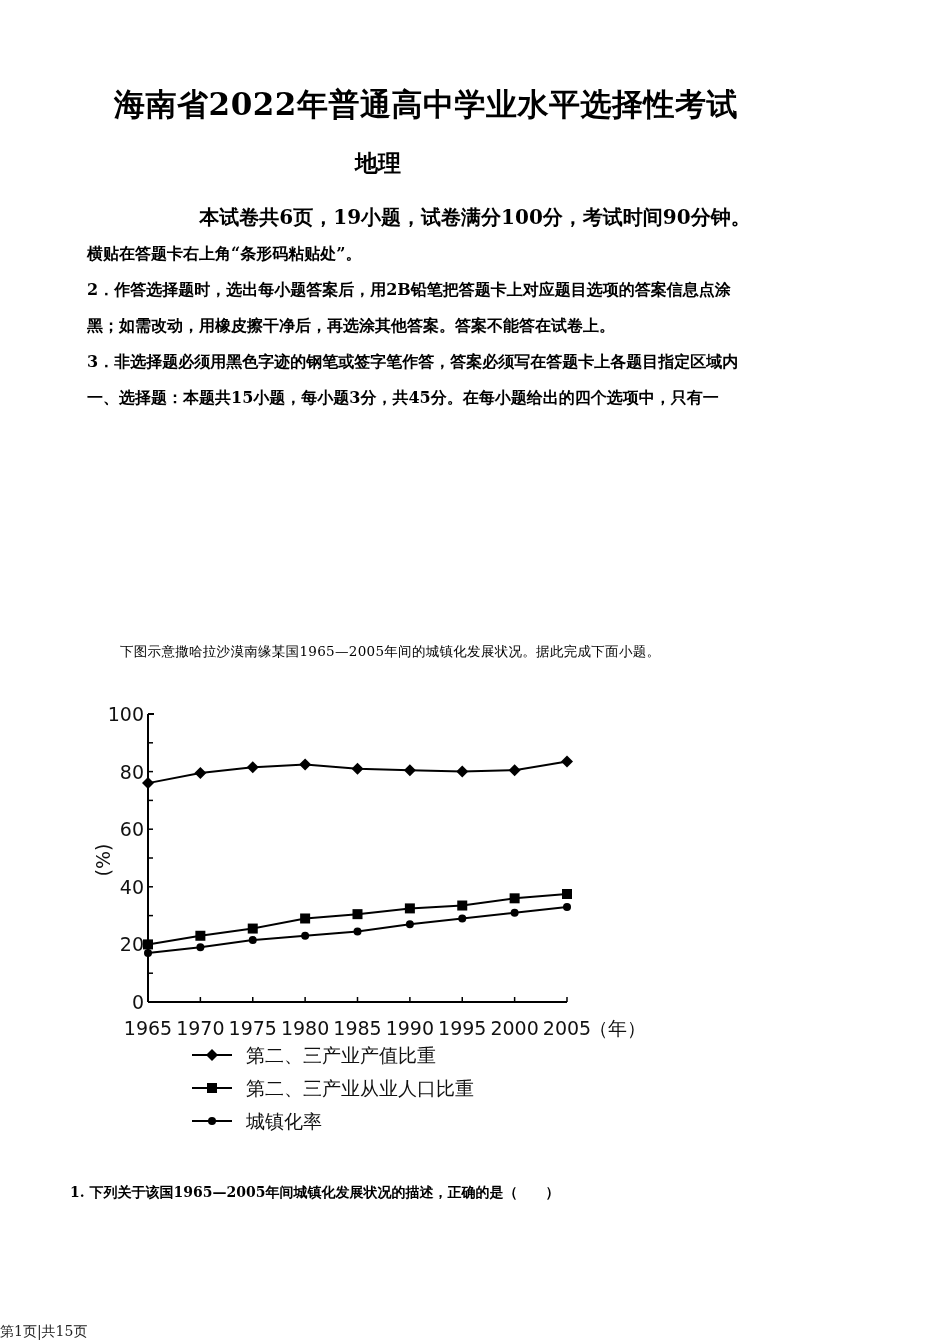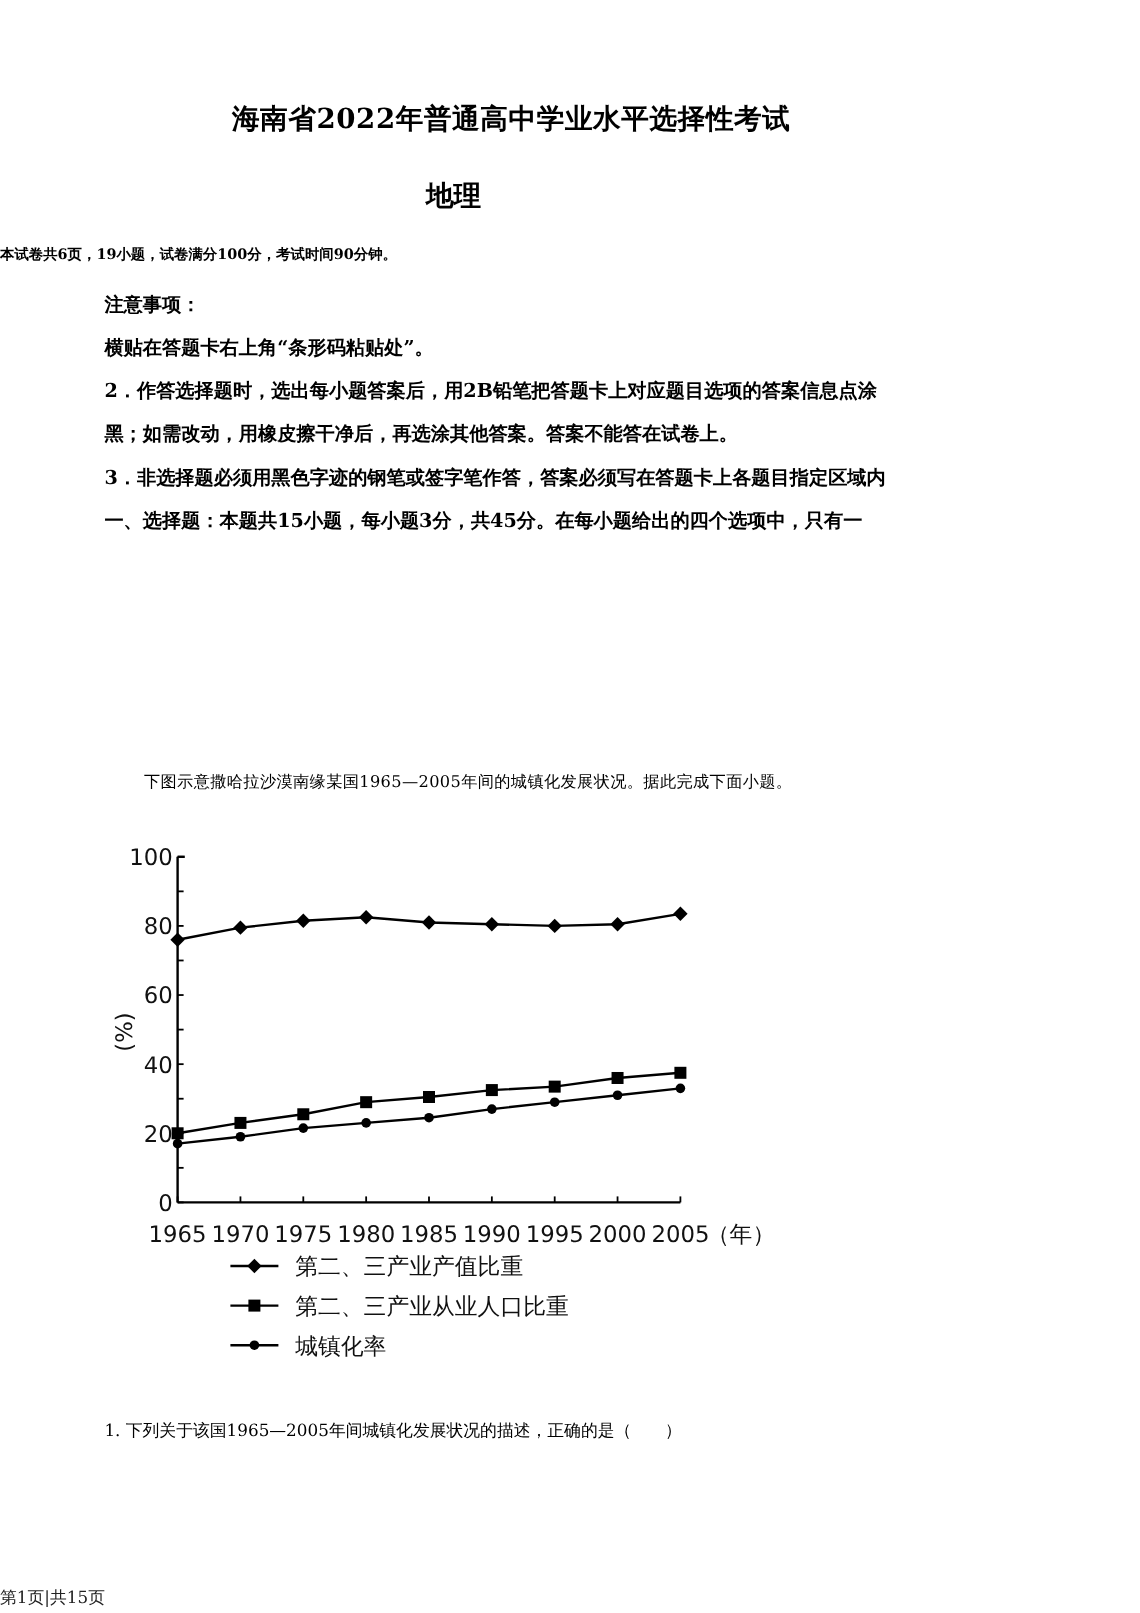--- a/index.html
+++ b/index.html
@@ -2,58 +2,57 @@
 <html><head>
   <meta charset="utf-8">
   <style>
     html, body { margin: 0; padding: 0; background: #ffffff; }
     body {
       width: 950px; height: 1344px; position: relative; overflow: hidden;
       font-family: "DejaVu Serif", "Liberation Serif", serif; color: #000;
     }
     .title {
       position: absolute; left: 0; width: 852px; top: 84px; text-align: center;
-      font-size: 23px; font-weight: bold; letter-spacing: 0.5px;
+      font-size: 31px; font-weight: bold; letter-spacing: 0.5px;
     }
     .subject {
       position: absolute; left: 0; width: 756px; top: 148px; text-align: center;
       font-size: 23px; font-weight: bold;
     }
     .info {
-      position: absolute; left: 0; width: 950px; top: 204px; text-align: left;
-      font-size: 12px; font-weight: bold;
+      position: absolute; left: 0; width: 950px; top: 204px; text-align: center;
+      font-size: 20px; font-weight: bold;
     }
     .body-text {
       position: absolute; left: 87px; width: 780px; top: 236px;
       font-size: 16px; font-weight: bold; line-height: 36px;
     }
     .body-text p { margin: 0; }
     .intro {
       position: absolute; left: 120px; top: 643px; font-size: 13.5px;
       font-family: "DejaVu Serif", serif; letter-spacing: 0.3px;
     }
     .chart { position: absolute; left: 80px; top: 695px; }
     .question {
-      position: absolute; left: 87px; top: 1184px; font-size: 14px;
+      position: absolute; left: 70px; top: 1184px; font-size: 14px; font-weight: bold;
     }
     .footer {
       position: absolute; left: 0; width: 950px; top: 1323px; text-align: left;
       font-size: 14px; color: #222;
     }
     svg text { font-family: "DejaVu Sans", "Liberation Sans", sans-serif; }
   </style>
 </head>
 <body>
 
 <div class="title">海南省2022年普通高中学业水平选择性考试</div>
 <div class="subject">地理</div>
 <div class="info">本试卷共6页，19小题，试卷满分100分，考试时间90分钟。</div>
 
 <div class="body-text">
-  <p>注意事项：</p>
   <p>横贴在答题卡右上角“条形码粘贴处”。</p>
   <p>2．作答选择题时，选出每小题答案后，用2B铅笔把答题卡上对应题目选项的答案信息点涂</p>
   <p>黑；如需改动，用橡皮擦干净后，再选涂其他答案。答案不能答在试卷上。</p>
   <p>3．非选择题必须用黑色字迹的钢笔或签字笔作答，答案必须写在答题卡上各题目指定区域内</p>
   <p>一、选择题：本题共15小题，每小题3分，共45分。在每小题给出的四个选项中，只有一</p>
 </div>
 
 <div class="intro">下图示意撒哈拉沙漠南缘某国1965—2005年间的城镇化发展状况。据此完成下面小题。</div>
 
 <div class="chart">

